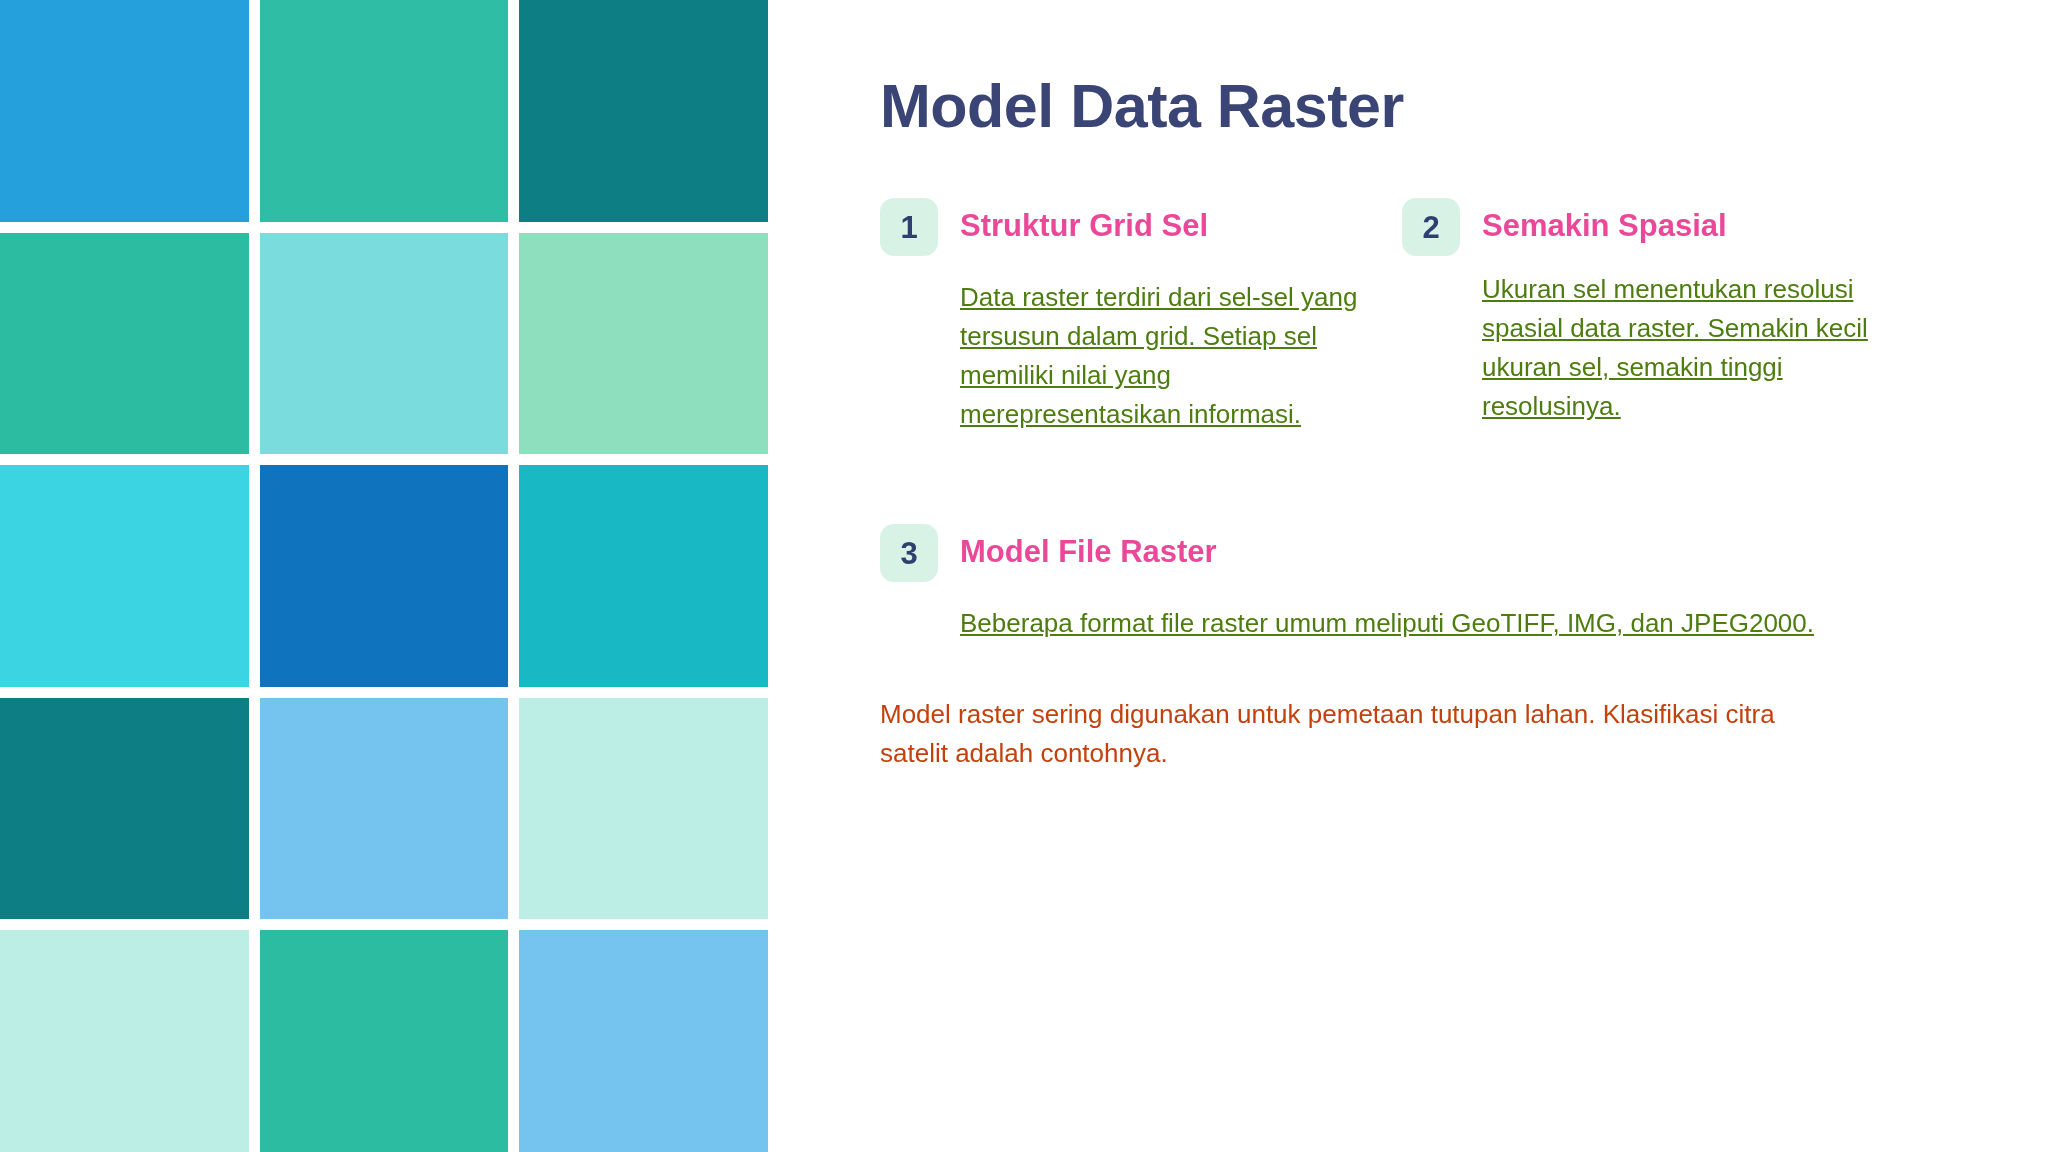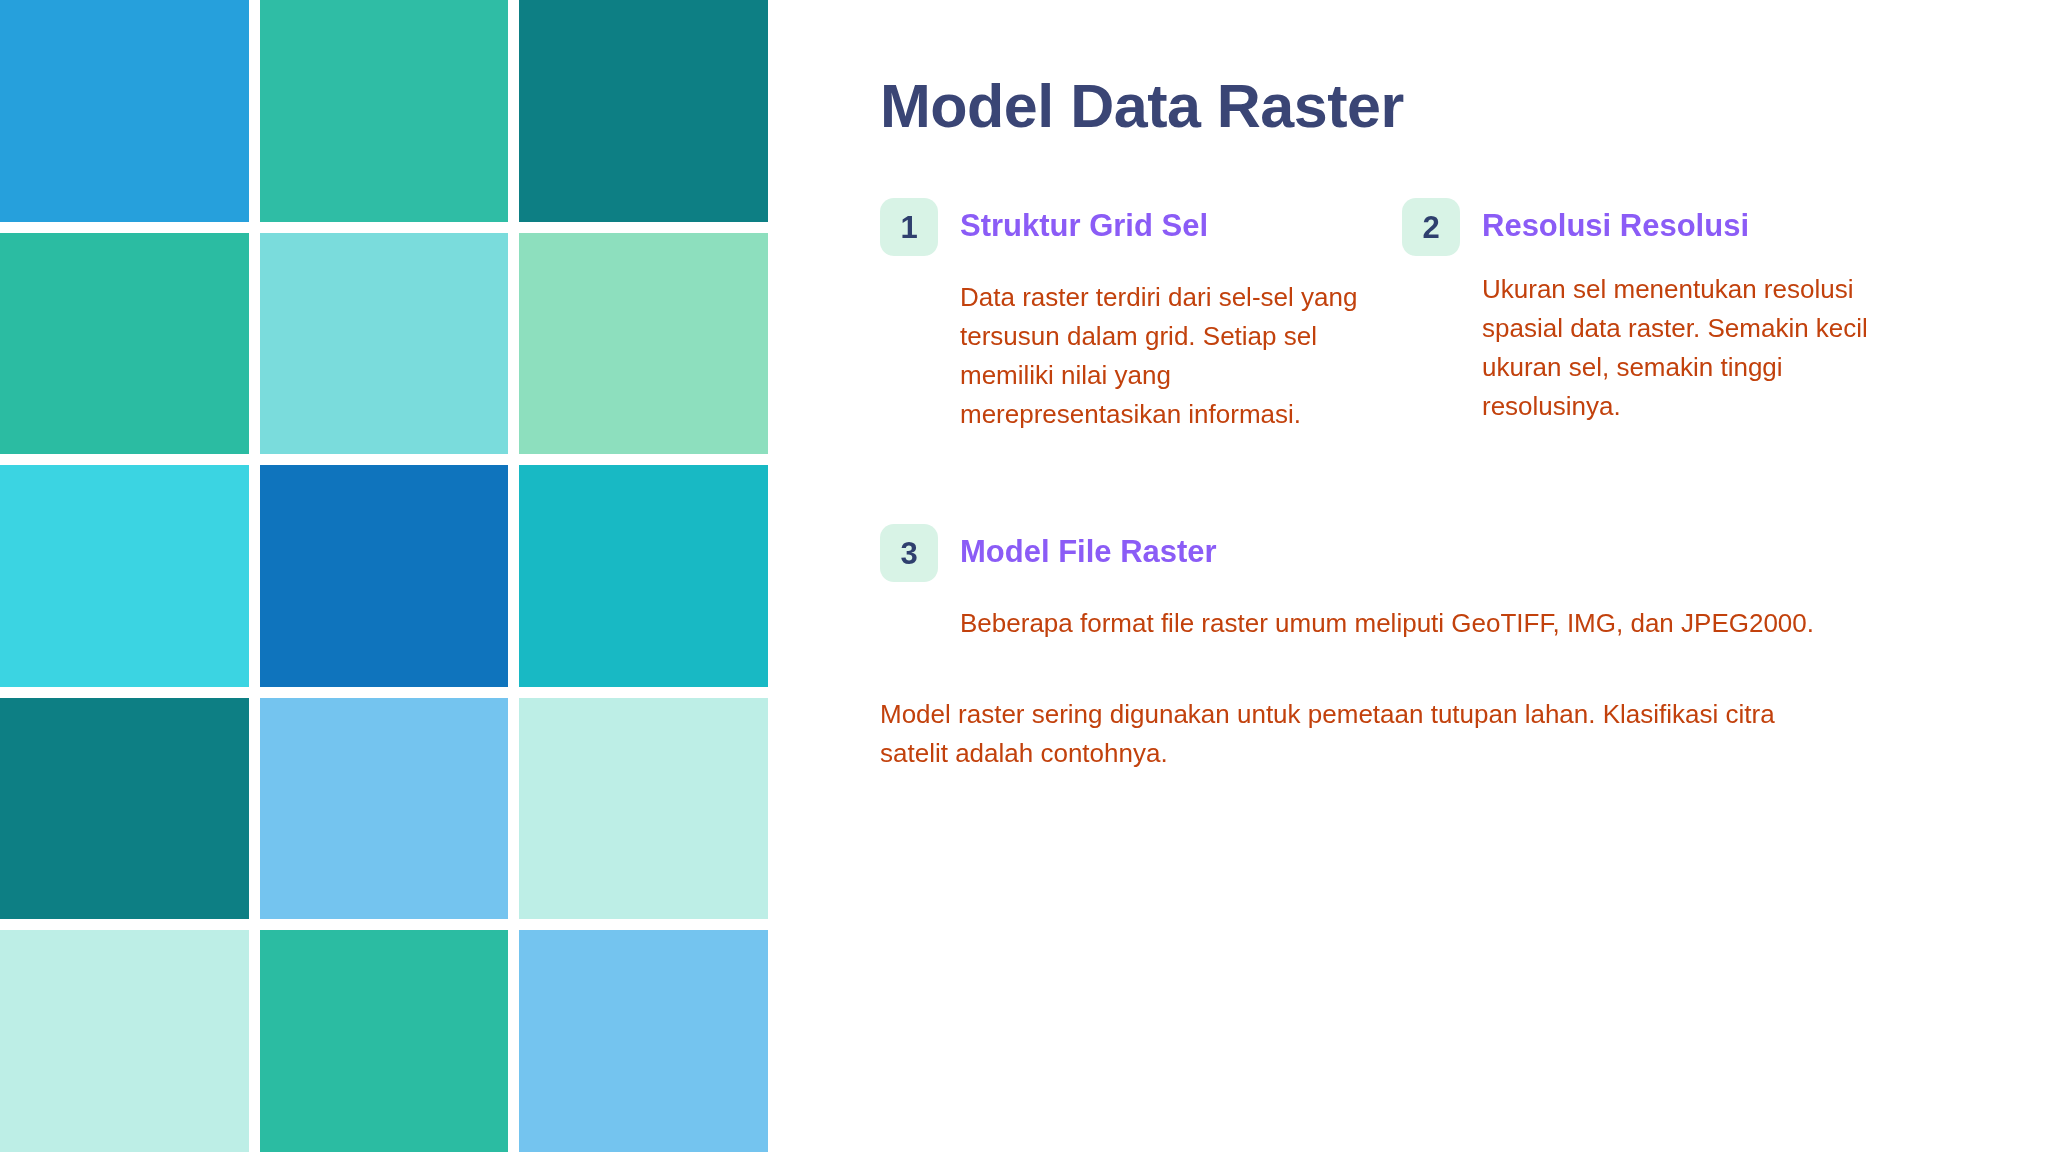--- a/index.html
+++ b/index.html
@@ -68,32 +68,33 @@
     font-size:31px;
     font-weight:bold;
     display:flex;
     align-items:center;
     justify-content:center;
     line-height:1;
   }
   .item-title {
     font-size:31px;
     font-weight:bold;
-    color:#8b5cf6;
+    color:#ec4899;
     line-height:1.25;
     padding-top:9px;
     white-space:nowrap;
   }
   .item-body {
     font-size:26px;
-    color:#c2410c;
+    color:#4d7c0f;
     line-height:1.50;
     margin-top:22px;
     margin-left:80px;
     font-weight:normal;
+    text-decoration:underline;
   }
   .col-2 .item-body { margin-top:14px; }
 
   
   .item-wide {
     margin-top:90px;
     width:1000px;
   }
   .item-wide .item-body {
     margin-left:80px;
@@ -145,21 +146,21 @@
         <div class="item-head">
           <div class="badge">1</div>
           <div class="item-title">Struktur Grid Sel</div>
         </div>
         <div class="item-body">Data raster terdiri dari sel-sel yang tersusun dalam grid. Setiap sel memiliki nilai yang merepresentasikan informasi.</div>
       </div>
 
       <div class="col col-2">
         <div class="item-head">
           <div class="badge">2</div>
-          <div class="item-title">Resolusi Resolusi</div>
+          <div class="item-title">Semakin Spasial</div>
         </div>
         <div class="item-body">Ukuran sel menentukan resolusi spasial data raster. Semakin kecil ukuran sel, semakin tinggi resolusinya.</div>
       </div>
 
     </div>
 
     <div class="item-wide">
       <div class="item-head">
         <div class="badge">3</div>
         <div class="item-title">Model File Raster</div>

